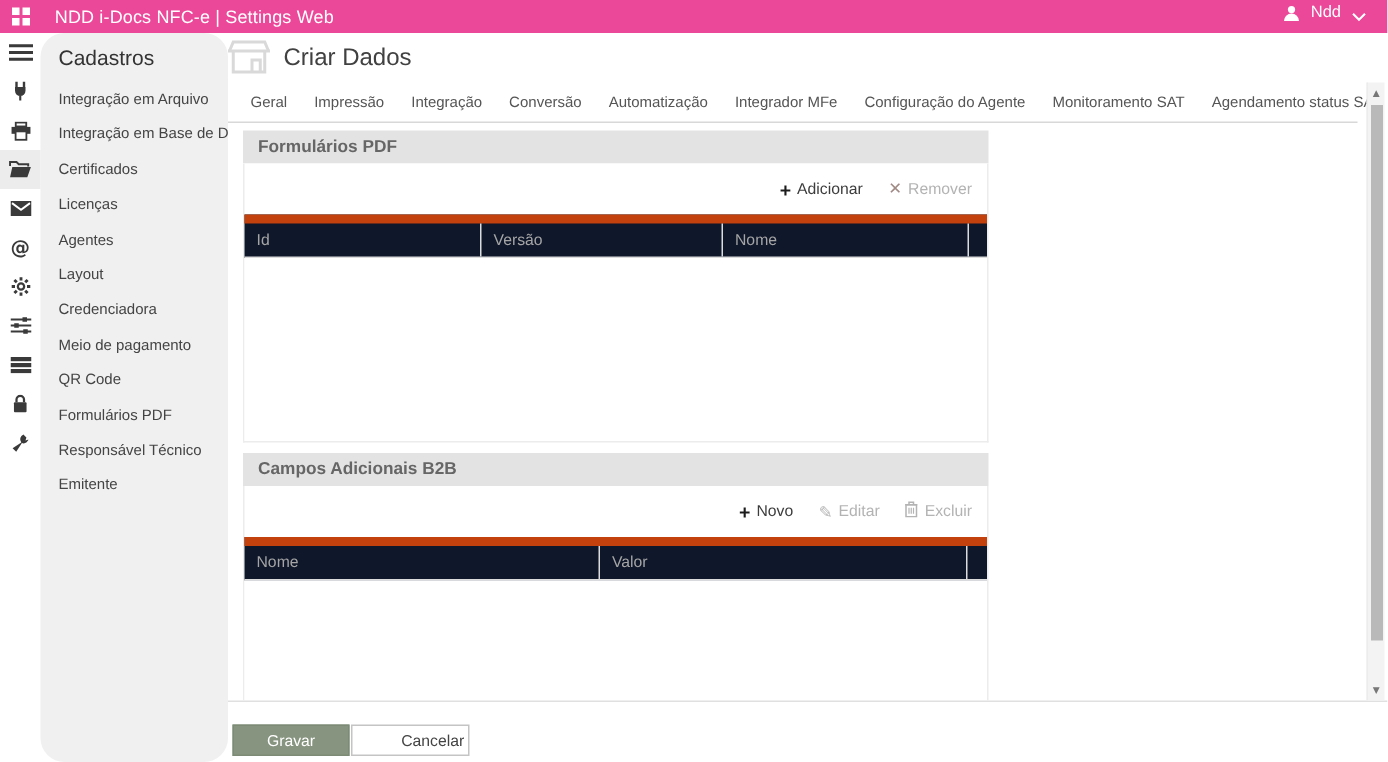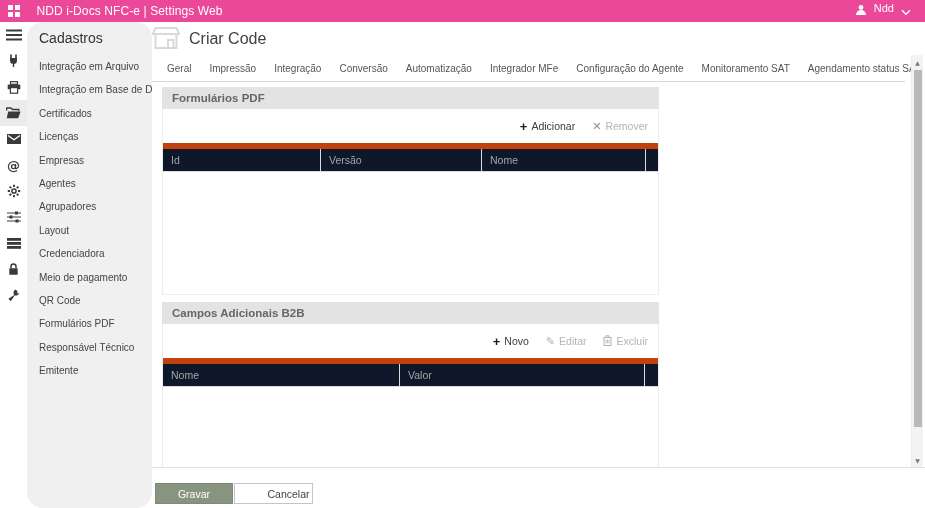--- a/index.html
+++ b/index.html
@@ -167,23 +167,21 @@
       </svg>
   </div>
 </div>
 
 <div class="sidebar">
   <div class="sb-heading">Cadastros</div>
   <div class="sb-item">Integração em Arquivo</div>
   <div class="sb-item">Integração em Base de Dados</div>
   <div class="sb-item">Certificados</div>
   <div class="sb-item">Licenças</div>
-  <div class="sb-item">Empresas</div>
   <div class="sb-item">Agentes</div>
-  <div class="sb-item">Agrupadores</div>
   <div class="sb-item">Layout</div>
   <div class="sb-item">Credenciadora</div>
   <div class="sb-item">Meio de pagamento</div>
   <div class="sb-item">QR Code</div>
   <div class="sb-item">Formulários PDF</div>
   <div class="sb-item">Responsável Técnico</div>
   <div class="sb-item">Emitente</div>
 </div>
 
 <div class="main">
@@ -192,21 +190,21 @@
     <span class="store-icon">
       <svg width="34" height="28" viewBox="0 0 34 28">
           <g fill="none" stroke="#d9d9d9" stroke-width="2">
             <path d="M4 10l2.5-6h21l2.5 6"></path>
             <path d="M3 10h28"></path>
             <path d="M6.5 10v14h21V10"></path>
             <path d="M19 24v-8h5.5v8"></path>
           </g>
         </svg>
     </span>
-    <span class="page-title">Criar Code</span>
+    <span class="page-title">Criar Dados</span>
   </div>
 
   <div class="tabbar">
     <div class="tab">Geral</div>
     <div class="tab">Impressão</div>
     <div class="tab">Integração</div>
     <div class="tab">Conversão</div>
     <div class="tab">Automatização</div>
     <div class="tab">Integrador MFe</div>
     <div class="tab">Configuração do Agente</div>

